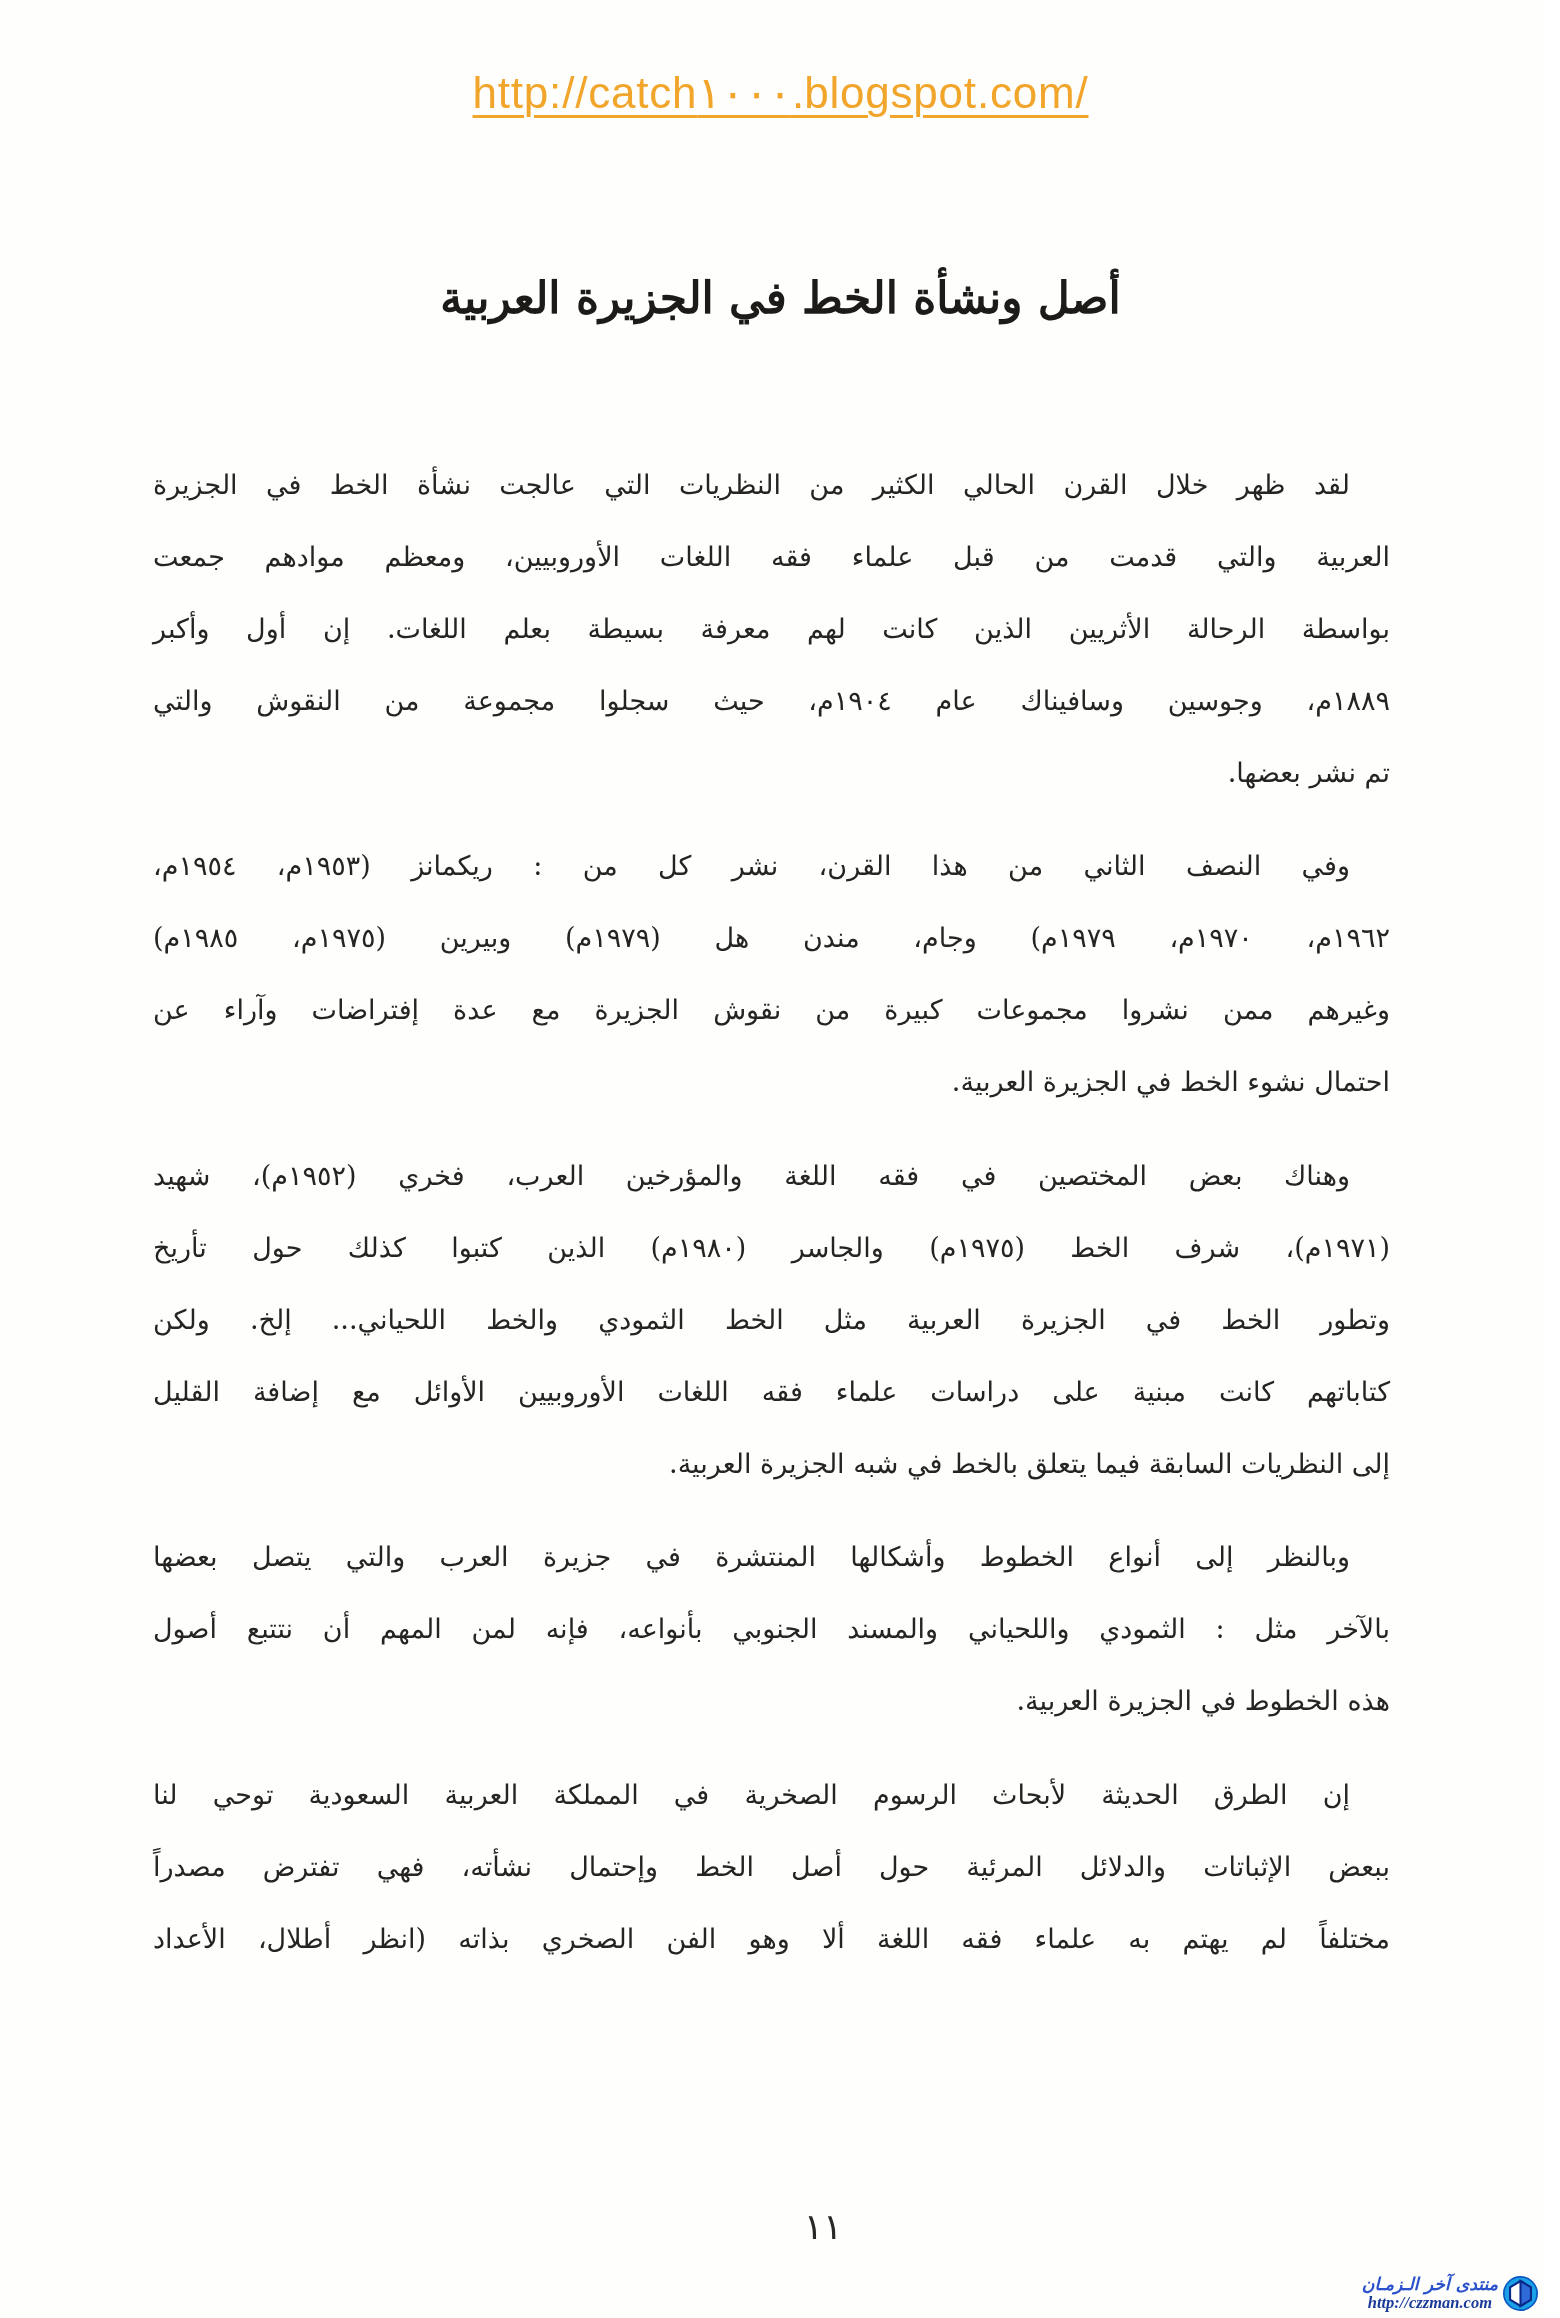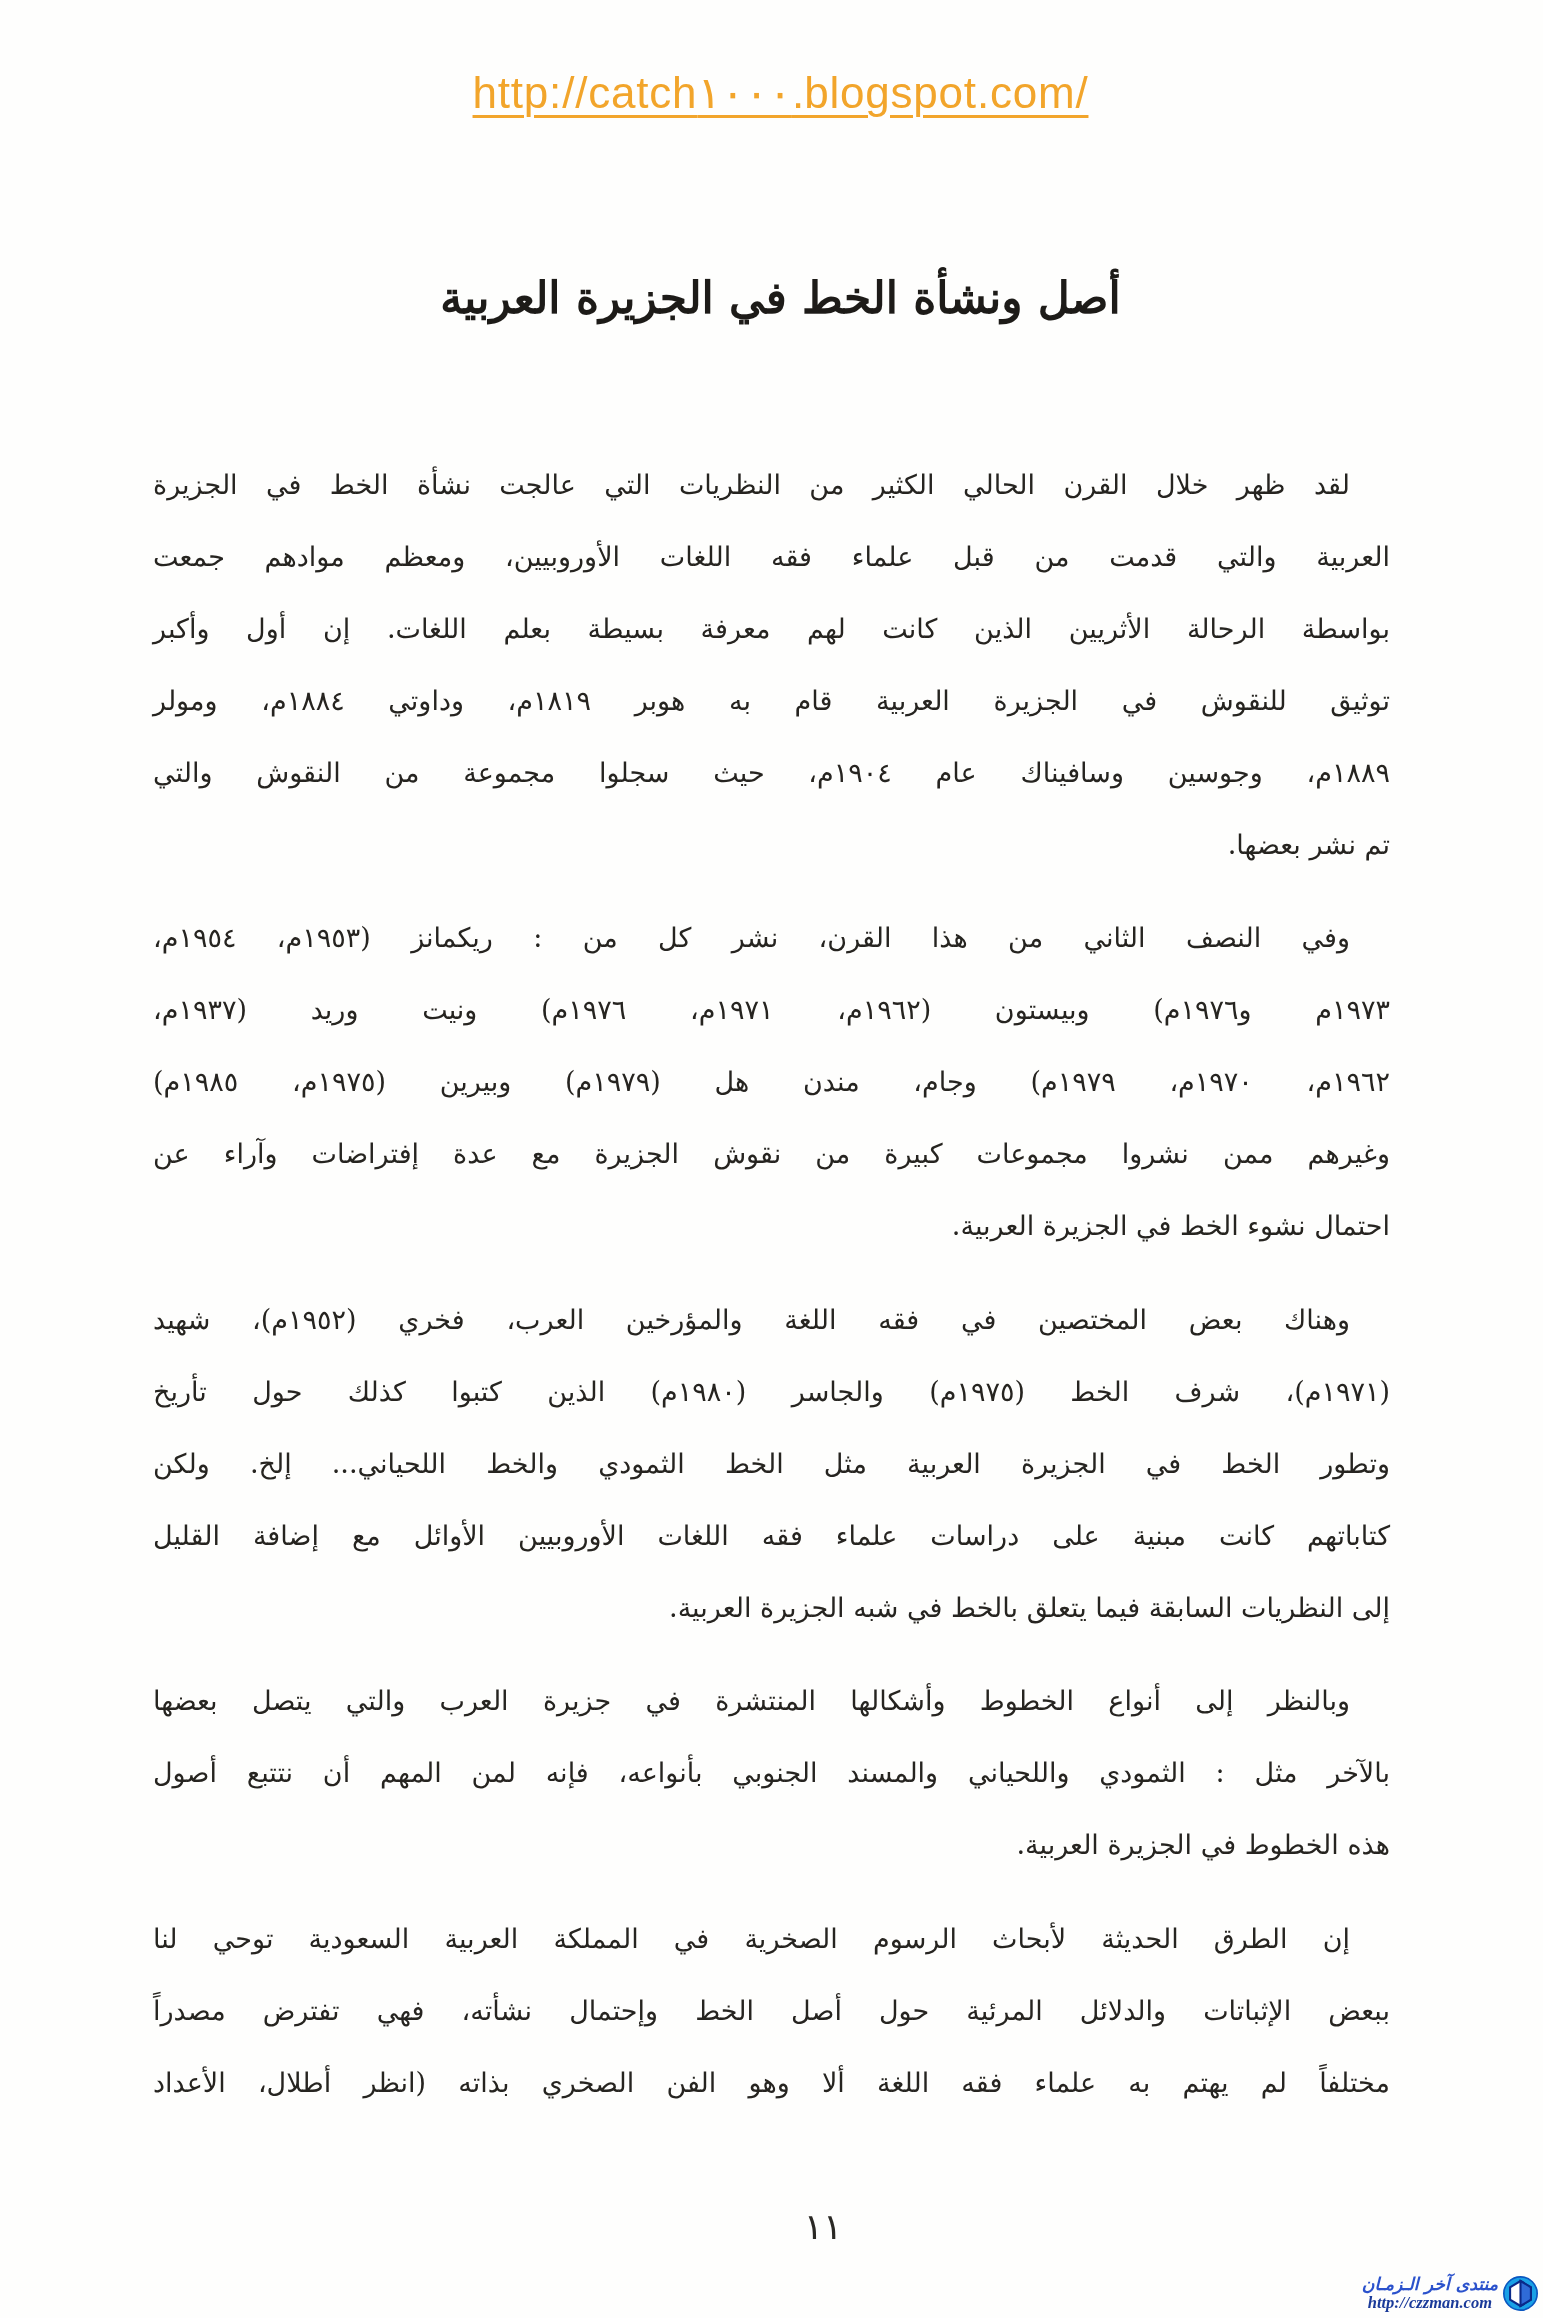--- a/index.html
+++ b/index.html
@@ -101,28 +101,26 @@
     <a class="header-url">http://catch١٠٠٠.blogspot.com/</a>
   </div>
 
   <h1 class="chapter-title">أصل ونشأة الخط في الجزيرة العربية</h1>
 
   <section class="body-text">
     <div class="para">
       <div class="line first">لقد ظهر خلال القرن الحالي الكثير من النظريات التي عالجت نشأة الخط في الجزيرة</div>
       <div class="line">العربية والتي قدمت من قبل علماء فقه اللغات الأوروبيين، ومعظم موادهم جمعت</div>
       <div class="line">بواسطة الرحالة الأثريين الذين كانت لهم معرفة بسيطة بعلم اللغات. إن أول وأكبر</div>
-      <div class="line">توثيق للنقوش في الجزيرة العربية قام به هوبر ١٨١٩م، وداوتي ١٨٨٤م، ومولر</div>
       <div class="line">١٨٨٩م، وجوسين وسافيناك عام ١٩٠٤م، حيث سجلوا مجموعة من النقوش والتي</div>
       <div class="line plast">تم نشر بعضها.</div>
     </div>
 
     <div class="para">
       <div class="line first">وفي النصف الثاني من هذا القرن، نشر كل من : ريكمانز (١٩٥٣م، ١٩٥٤م،</div>
-      <div class="line">١٩٧٣م و١٩٧٦م) وبيستون (١٩٦٢م، ١٩٧١م، ١٩٧٦م) ونيت وريد (١٩٣٧م،</div>
       <div class="line">١٩٦٢م، ١٩٧٠م، ١٩٧٩م) وجام، مندن هل (١٩٧٩م) وبيرين (١٩٧٥م، ١٩٨٥م)</div>
       <div class="line">وغيرهم ممن نشروا مجموعات كبيرة من نقوش الجزيرة مع عدة إفتراضات وآراء عن</div>
       <div class="line plast">احتمال نشوء الخط في الجزيرة العربية.</div>
     </div>
 
     <div class="para">
       <div class="line first">وهناك بعض المختصين في فقه اللغة والمؤرخين العرب، فخري (١٩٥٢م)، شهيد</div>
       <div class="line">(١٩٧١م)، شرف الخط (١٩٧٥م) والجاسر (١٩٨٠م) الذين كتبوا كذلك حول تأريخ</div>
       <div class="line">وتطور الخط في الجزيرة العربية مثل الخط الثمودي والخط اللحياني... إلخ. ولكن</div>
       <div class="line">كتاباتهم كانت مبنية على دراسات علماء فقه اللغات الأوروبيين الأوائل مع إضافة القليل</div>

